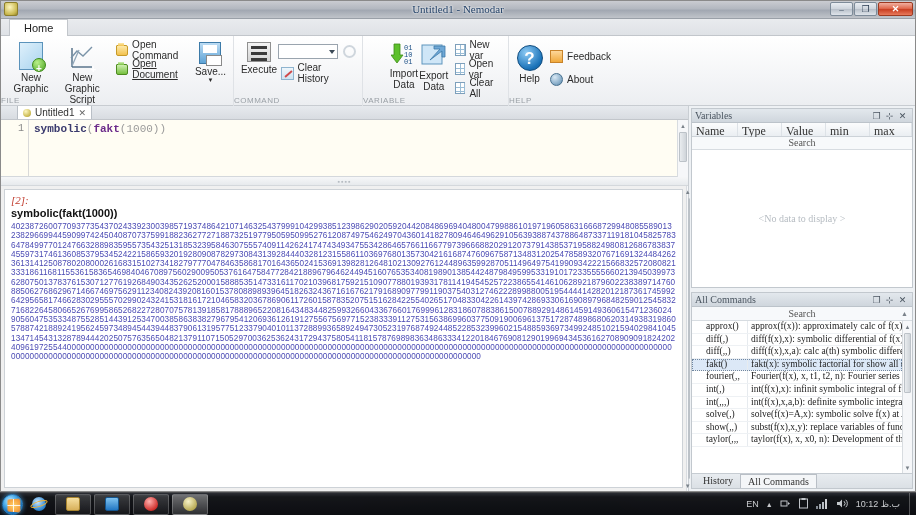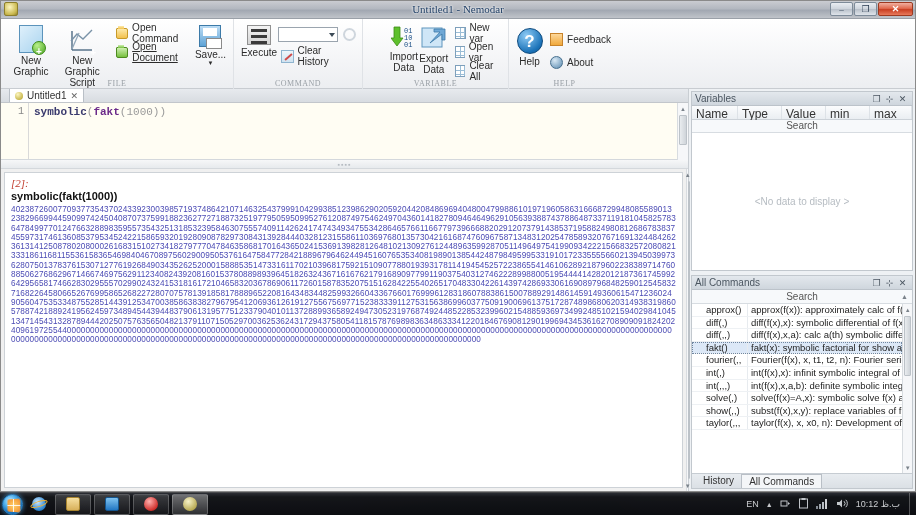--- a/index.html
+++ b/index.html
@@ -71,22 +71,22 @@
 
   
   #ribbon {
     height: 70px; background: linear-gradient(180deg,#ffffff 0%,#f4f5f7 60%,#eceef1 100%);
     border-bottom: 1px solid #c8ccd1;
     display: flex; flex: 0 0 auto; position: relative;
   }
   .rgroup { position: relative; height: 70px; padding: 3px 6px 0 6px; display: flex; align-items: flex-start; }
   .rgroup + .rgroup { border-left: 1px solid #dfe2e6; }
   .glabel {
-    position: absolute; bottom: 1px; left: 0; right: 0; text-align: center;
-    font-size: 8px; color: #9aa0a6; letter-spacing: .5px; font-family: Liberation Serif, serif;
+    position: absolute; bottom: 1px; left: 0; right: 0; 
+    font-size: 8px; color: #9aa0a6; letter-spacing: .5px;
   }
   .bigbtn {
     width: 58px; height: 58px; display: flex; flex-direction: column;
     align-items: center; justify-content: flex-start; padding-top: 3px;
     text-align: center; font-size: 10px; color: #2b2b2b; line-height: 11px;
     cursor: default;
   }
   .bigbtn .ic { margin-bottom: 2px; }
   .smallcol { display: flex; flex-direction: column; justify-content: flex-start; padding-top: 3px; gap: 3px; }
   .smallbtn {
@@ -123,24 +123,24 @@
   .combo {
     width: 60px; height: 15px; background:#fff; border:1px solid #9aa4ae;
     display:flex; align-items:center; justify-content:flex-end; padding-right:2px;
   }
   .combo .caret { width:0;height:0;border-left:3px solid transparent;border-right:3px solid transparent;border-top:4px solid #3c4a57; }
   .refresh { width:13px;height:13px;border-radius:50%;border:2px solid #cfd6dd; margin-left:5px; }
 
   
   #work { flex: 1 1 auto; display: flex; min-height: 0; background:#f0f0f0; }
   #leftcol { flex: 1 1 auto; display:flex; flex-direction:column; min-width:0; border-right:1px solid #c9ced3; }
-  #rightcol { width: 226px; flex: 0 0 226px; display:flex; flex-direction:column; background:#eef1f4; }
-
-  
-  #doctabs { height: 14px; background: linear-gradient(180deg,#e7eaee,#d8dce1); border-bottom:1px solid #c2c6cb; display:flex; align-items:flex-end; padding-left:8px; }
+  #rightcol { width: 226px; flex: 0 0 226px; display:flex; flex-direction:column; background:#eef1f4;font-family:Liberation Serif, serif; }
+
+  
+  #doctabs { height: 14px; background: linear-gradient(180deg,#e7eaee,#d8dce1); border-bottom:1px solid #c2c6cb; display:flex; align-items:flex-end; padding-left:16px; }
   .doctab {
     height: 14px; background:#fff; border:1px solid #b9bfc6; border-bottom:none;
     display:flex; align-items:center; gap:4px; padding:0 5px; font-size:10px; color:#333;
   }
   .doctab .dot { width:8px; height:8px; border-radius:50%; background: radial-gradient(circle at 35% 30%, #fdf6c0, #c9b84e 70%, #8d7f2d); }
   .doctab .x { font-size:9px; color:#666; }
 
   
   #editor { height: 57px; background:#fffdf3; position:relative; display:flex; border-bottom:1px solid #d4d8dc; }
   #gutter { width:28px; background:#fffdf3; border-right:1px solid #d9d9d9; text-align:right; padding:3px 4px 0 0; color:#888; font-family:"Liberation Mono", monospace; font-size:10px; }
@@ -236,20 +236,23 @@
     <div id="titlebar">
       <div class="appicon"></div>
       <div class="title">Untitled1 - Nemodar</div>
       <div id="winbtns">
         <div class="wbtn">–</div>
         <div class="wbtn">❐</div>
         <div class="wbtn close">✕</div>
       </div>
     </div>
 
+    <div id="tabstrip">
+      <div class="tab">Home</div>
+    </div>
 
     <div id="ribbon">
 
       <div class="rgroup" style="width:232px;">
         <div class="bigbtn">
           <span class="ic ic-doc ic-plus"></span>
           <span>New</span>
           <span>Graphic</span>
         </div>
         <div class="bigbtn" style="width:66px">

